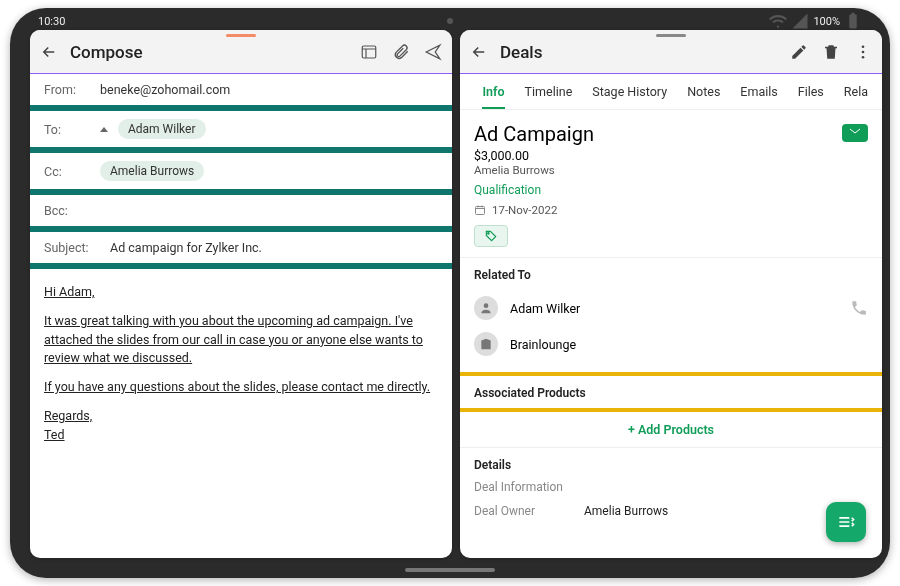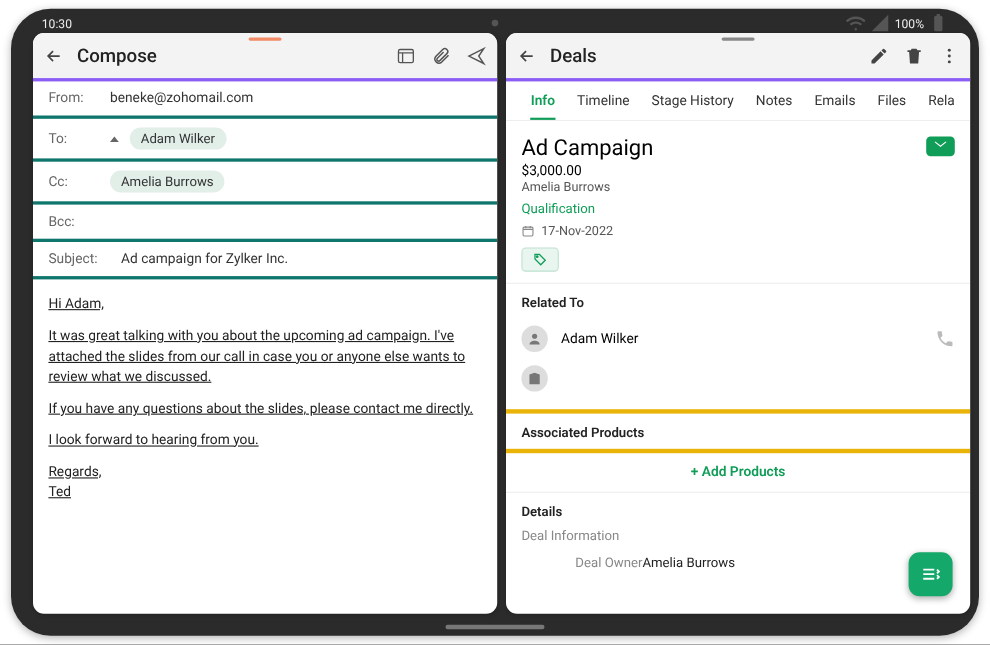--- a/index.html
+++ b/index.html
@@ -19,30 +19,30 @@
   .screen {
     width:100%; height:100%; display:flex; gap:8px;
   }
   .pane {
     flex:1; background:#fff; border-radius:10px; overflow:hidden; display:flex; flex-direction:column;
     box-shadow:0 1px 4px rgba(0,0,0,0.2);
   }
   
   .appbar {
     height:44px; background:#f3f3f3; display:flex; align-items:center; padding:0 10px; gap:12px;
-    border-bottom:3px solid #8b5cf6; position:relative;
+    border-bottom:1px solid #8b5cf6; position:relative;
   }
   .drag-handle-l { position:absolute; top:4px; left:50%; transform:translateX(-50%); width:30px; height:3px; background:#f28b66; border-radius:2px; }
   .drag-handle-r { position:absolute; top:4px; left:50%; transform:translateX(-50%); width:30px; height:3px; background:#888; border-radius:2px; }
   .appbar .title { font-size:17px; font-weight:500; color:#222; flex:1; }
   .appbar .actions { display:flex; gap:14px; align-items:center; }
   .icon { display:inline-flex; width:18px; height:18px; color:#555; }
   .icon svg { width:100%; height:100%; }
   .fieldrow {
-    display:flex; align-items:center; padding:8px 14px; border-bottom:3px solid #0f766e;
+    display:flex; align-items:center; padding:8px 14px; border-bottom:6px solid #0f766e;
     font-size:12.5px; color:#333; gap:10px;
   }
   .fieldrow .label { color:#666; width:46px; }
   .chip {
     background:#e1efe8; color:#333; padding:3px 10px; border-radius:12px; font-size:12px;
   }
   .chevup { width:0;height:0;border-left:4px solid transparent;border-right:4px solid transparent;border-bottom:5px solid #666; }
   .body-area { padding:14px 14px; font-size:12.5px; color:#222; line-height:1.5; flex:1; overflow:auto;text-decoration:underline; }
   .body-area p { margin-bottom:10px; }
   
@@ -62,21 +62,21 @@
   .tag-btn { margin-top:8px; width:34px; height:22px; border:1px solid #bfe0cf; border-radius:4px; background:#e9f6ef; display:flex; align-items:center; justify-content:center; }
   .mail-badge { position:absolute; right:14px; top:14px; width:26px; height:18px; background:#109d58; border-radius:4px; display:flex; align-items:center; justify-content:center; }
   .section { padding:10px 14px; border-bottom:4px solid #eab308; }
   .section-title { font-size:12px; font-weight:600; color:#222; margin-bottom:8px; }
   .rel-row { display:flex; align-items:center; gap:12px; padding:6px 0; }
   .avatar { width:24px; height:24px; border-radius:50%; background:#ddd; display:flex; align-items:center; justify-content:center; }
   .avatar svg { width:14px; height:14px; fill:#777; }
   .rel-name { font-size:12.5px; flex:1; }
   .add-link { color:#109d58; font-size:12.5px; font-weight:600; text-align:center; padding:10px 0; }
   .detail-sub { font-size:12px; color:#888; margin:8px 0 6px 0;}
-  .kv { display:flex; font-size:12px; padding:4px 0;text-align:right;}
+  .kv { display:flex; font-size:12px; padding:4px 0;}
   .kv .k { color:#888; width:110px;}
   .kv .v { color:#222;}
   .fab {
     position:absolute; right:16px; bottom:16px; width:40px; height:40px; border-radius:10px;
     background:#14a86a; display:flex; align-items:center; justify-content:center; box-shadow:0 2px 6px rgba(0,0,0,0.3);
   }
   .right-scroll { flex:1; overflow:auto; position:relative; }
   .phone-ic { color:#bbb; }
 </style>
 </head>
@@ -156,21 +156,20 @@
       </div>
       <div class="fieldrow">
         <span class="label" style="width:56px">Subject:</span>
         <span>Ad campaign for Zylker Inc.</span>
       </div>
 
       <div class="body-area">
         <p>Hi Adam,</p>
         <p>It was great talking with you about the upcoming ad campaign. I've attached the slides from our call in case you or anyone else wants to review what we discussed.</p>
         <p>If you have any questions about the slides, please contact me directly.</p>
-        <p>I look forward to hearing from you.</p>
         <p style="margin-bottom:0">Regards,</p>
         <p>Ted</p>
       </div>
     </div>
 
     <div class="pane" style="position:relative">
       <div class="appbar">
         <div class="drag-handle-r"></div>
         <span class="icon">
             <svg viewBox="0 0 24 24" fill="none" stroke="#444" stroke-width="2">
@@ -253,20 +252,21 @@
                   <path d="M6.6 10.8c1.4 2.8 3.8 5.2 6.6 6.6l2.2-2.2c.3-.3.7-.4 1-.2 1.2.4 2.5.6 3.8.6.6 0 1 .4 1 1V20c0 .6-.4 1-1 1C10.6 21 3 13.4 3 4c0-.6.4-1 1-1h3.4c.6 0 1 .4 1 1 0 1.3.2 2.6.6 3.8.1.3 0 .7-.2 1l-2.2 2z"></path>
                 </svg>
               </span>
           </div>
           <div class="rel-row">
             <div class="avatar">
                 <svg viewBox="0 0 24 24">
                   <path d="M4 21V6l8-3 8 3v15H4zm4-9h2v2H8v-2zm0 4h2v2H8v-2zm6-4h2v2h-2v-2zm0 4h2v2h-2v-2z"></path>
                 </svg>
               </div>
+            <div class="rel-name">Brainlounge</div>
           </div>
         </div>
 
         <div class="section" style="padding-bottom:0">
           <div class="section-title">Associated Products</div>
         </div>
         <div class="add-link">+ Add Products</div>
         <div style="border-bottom:1px solid #eee"></div>
 
         <div class="section" style="border-bottom:none">

